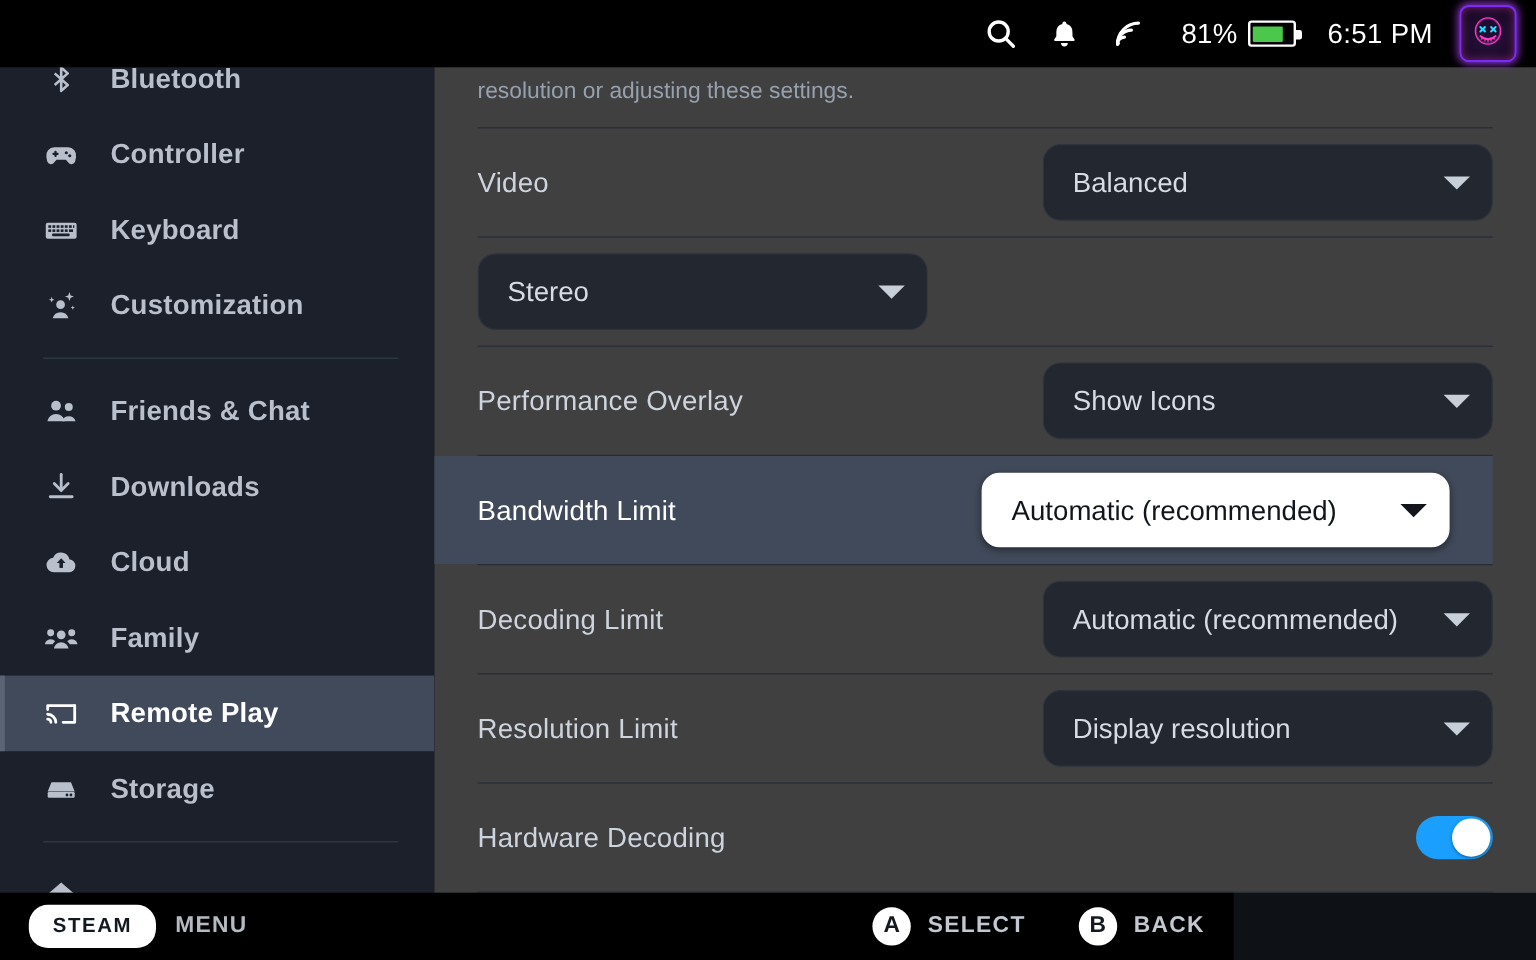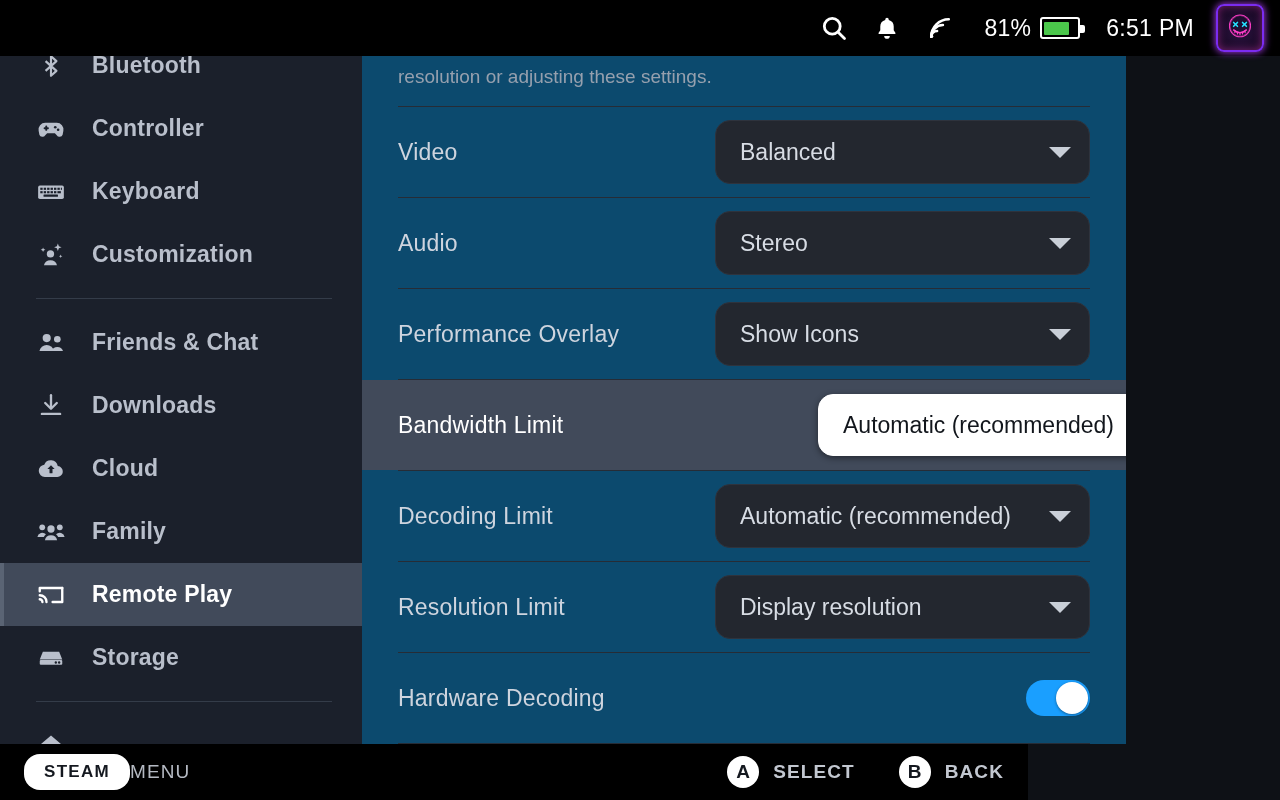--- a/index.html
+++ b/index.html
@@ -69,22 +69,22 @@
     font-size: 23px; color: #b9bfcb; letter-spacing: .2px; white-space: nowrap;
   }
   .side-item.selected .side-label { color: #ffffff; }
   .side-div {
     height: 1px; background: #343c49; margin: 12px 30px 12px 36px;
   }
 
   
   .content {
     position: absolute; top: 56px; left: 362px;
-    width: 764px; height: 688px;
-    background: #0c4a6e; overflow: hidden;
+    width: 918px; height: 688px;
+    background: #404040; overflow: hidden;
   }
   .intro-text {
     font-size: 19px; color: #96a0ae; padding: 8px 0 0 36px; line-height: 26px;
   }
   .row {
     position: relative; height: 90px;
     display: flex; align-items: center;
     padding: 0 36px 0 36px;
   }
   .row.focused { background: #414a5a; }
@@ -131,21 +131,21 @@
     position: absolute; bottom: 0; left: 0; width: 1028px; height: 56px;
     background: #000; display: flex; align-items: center;
     padding: 0 24px; z-index: 40;
   }
   .steam-pill {
     background: #ffffff; color: #14181f; font-size: 17px; font-weight: bold;
     letter-spacing: 1.3px; padding: 8px 20px; border-radius: 16px;
   }
   .menu-text {
     color: #b4b9c2; font-size: 19px; letter-spacing: 1.1px;
-    font-weight: normal; 
+    font-weight: bold; margin-left: 16px;
   }
   .bb-right { margin-left: auto; display: flex; align-items: center; }
   .bb-action { display: flex; align-items: center; margin-left: 44px; }
   .btn-circle {
     width: 32px; height: 32px; border-radius: 50%; background: #ffffff;
     color: #14181f; font-size: 19px; font-weight: bold;
     display: flex; align-items: center; justify-content: center;
     margin-right: 14px;
   }
   .bb-label {
@@ -360,21 +360,20 @@
         <div class="row-sep" style="margin-top: 16px;"></div>
         <div class="row">
           <div class="row-label">Video</div>
           <div class="dropdown">
             <span class="dd-value">Balanced</span>
             <span class="dd-caret"></span>
           </div>
         </div>
         <div class="row-sep"></div>
         <div class="row">
-          <div class="row-label">Audio</div>
           <div class="dropdown">
             <span class="dd-value">Stereo</span>
             <span class="dd-caret"></span>
           </div>
         </div>
         <div class="row-sep"></div>
         <div class="row">
           <div class="row-label">Performance Overlay</div>
           <div class="dropdown">
             <span class="dd-value">Show Icons</span>

